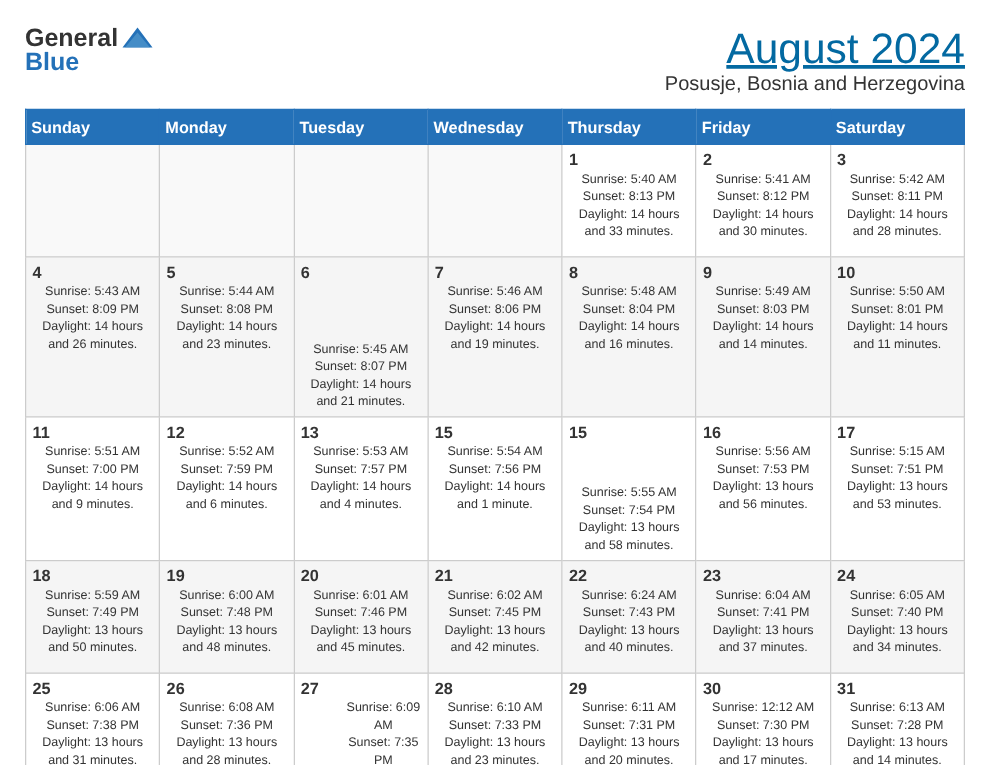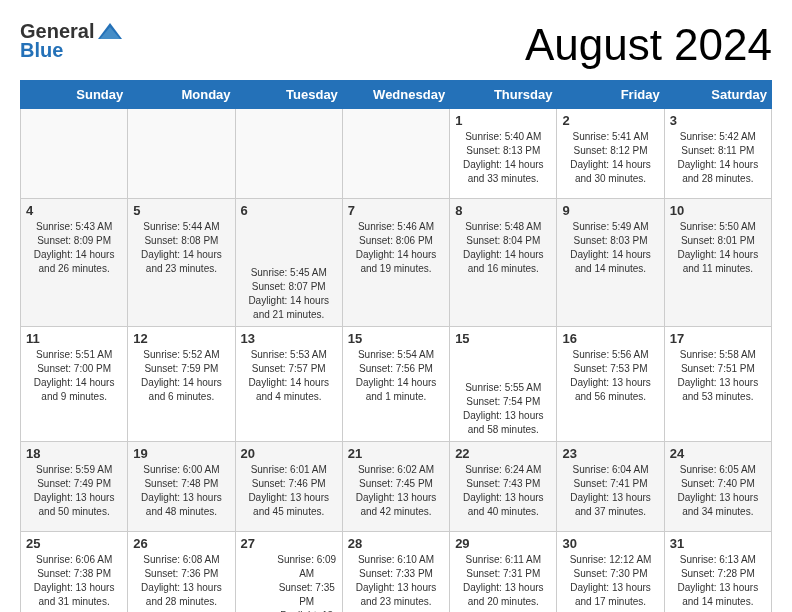--- a/index.html
+++ b/index.html
@@ -18,39 +18,40 @@
     }
     .logo {
       display: flex;
       flex-direction: column;
       align-items: flex-start;
     }
     .title-area {
       text-align: right;
     }
     .month-title {
-      font-size: 44px;
-      color: #000000;
+      font-size: 34px;
+      color: #0369a1;
       font-weight: normal;
+      text-decoration: underline;
     }
     .location-title {
       font-size: 16px;
       color: #333;
     }
     table {
       width: 100%;
       border-collapse: collapse;
       table-layout: fixed;
     }
     th {
       background-color: #2471b8;
       color: white;
       padding: 6px 4px;
       font-size: 13px;
-      text-align: right;
+      text-align: left;
       border: 1px solid #2471b8;
     }
     td {
       border: 1px solid #ccc;
       vertical-align: top;
       padding: 4px 5px;
       height: 90px;
       background: #fff;
     }
     td.empty {
@@ -73,31 +74,32 @@
     }
     tr:nth-child(even) td.empty {
       background: #f0f0f0;
     }
   </style>
 </head>
 <body>
 
 <div class="header-area">
   <div class="logo">
-    <div style="display:flex;align-items:center;gap:2px;">
+    <div style="display:flex;align-items:flex-start;gap:2px;">
       <span style="font-size:20px;font-weight:bold;color:#333;">General</span>
       <svg width="28" height="22" viewBox="0 0 28 22">
         <polygon points="14,2 26,18 2,18" fill="#2471b8"></polygon>
         <polygon points="14,6 24,18 4,18" fill="#5ba0d0" opacity="0.6"></polygon>
       </svg>
     </div>
     <span style="font-size:20px;font-weight:bold;color:#2471b8;margin-top:-4px;">Blue</span>
   </div>
   <div class="title-area">
     <div class="month-title">August 2024</div>
+    <div class="location-title">Posusje, Bosnia and Herzegovina</div>
   </div>
 </div>
 
 <table>
   <thead>
     <tr>
     <th>Sunday</th>
         <th>Monday</th>
         <th>Tuesday</th>
         <th>Wednesday</th>
@@ -223,21 +225,21 @@
         </td>
         <td>
           <div class="day-number">16</div>
           <div class="day-info" style="white-space: pre-line;">Sunrise: 5:56 AM
 Sunset: 7:53 PM
 Daylight: 13 hours
 and 56 minutes.</div>
         </td>
         <td>
           <div class="day-number">17</div>
-          <div class="day-info" style="white-space: pre-line;">Sunrise: 5:58 AM
+          <div class="day-info" style="white-space: pre-line;">Sunrise: 5:15 AM
 Sunset: 7:51 PM
 Daylight: 13 hours
 and 53 minutes.</div>
         </td>
       </tr>
       <tr>
         <td>
           <div class="day-number">18</div>
           <div class="day-info" style="white-space: pre-line;">Sunrise: 5:59 AM
 Sunset: 7:49 PM

